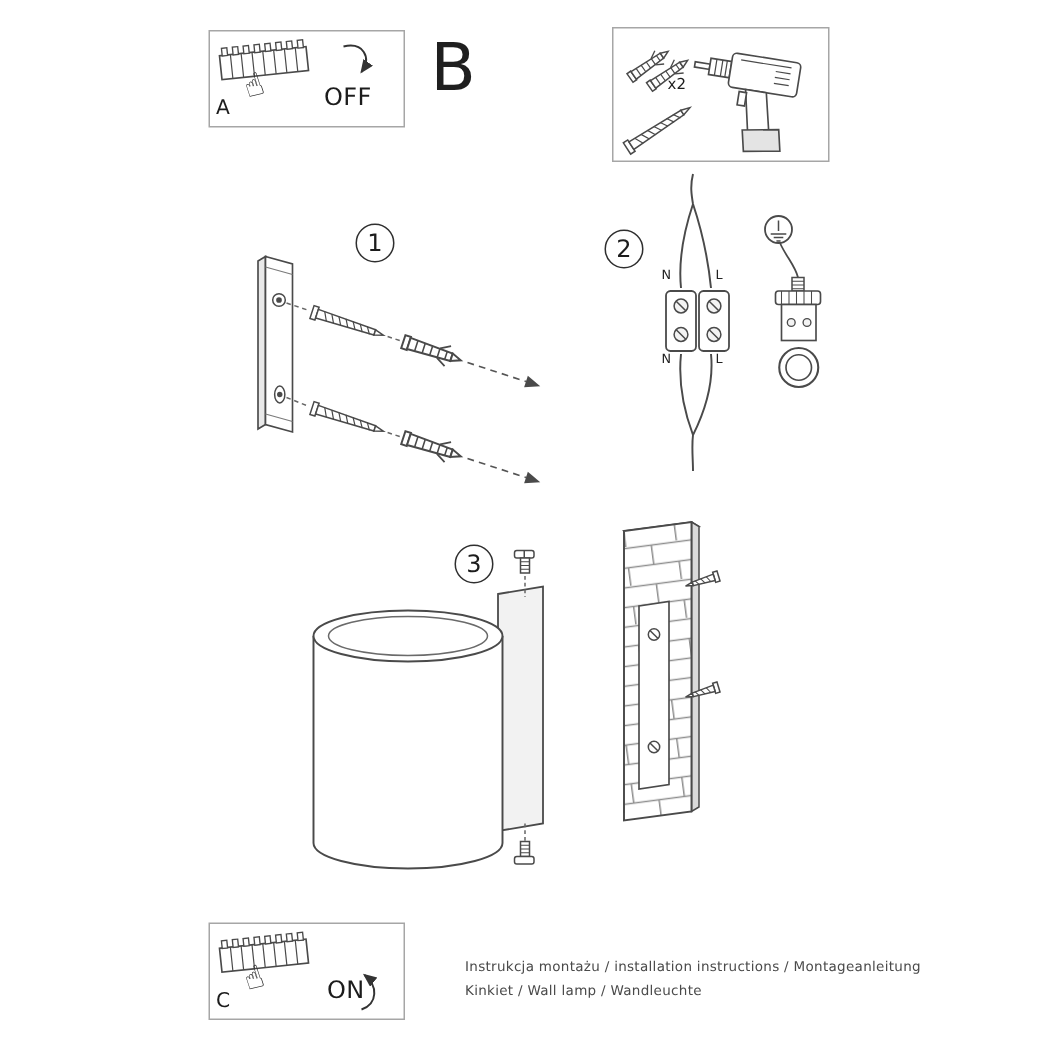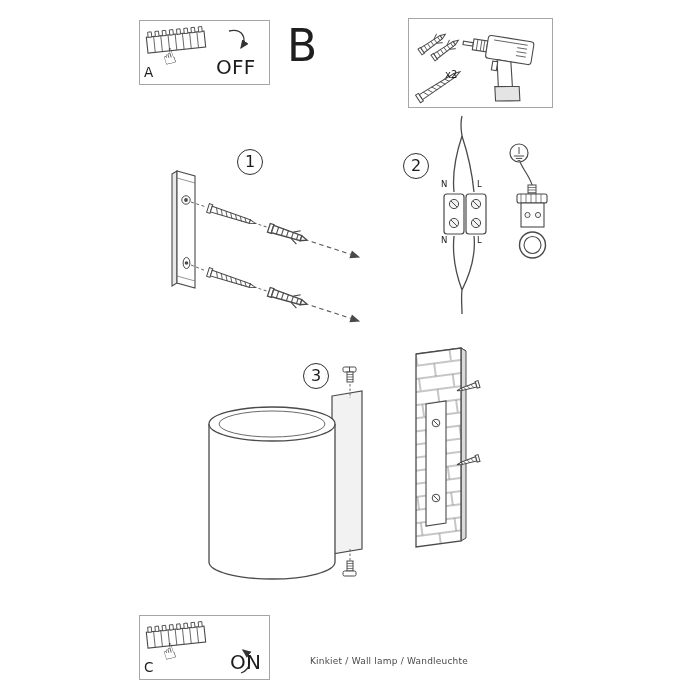--- a/index.html
+++ b/index.html
@@ -8,25 +8,25 @@
         font-family:"DejaVu Sans","Liberation Sans",sans-serif;color:#1c1c1c}
   .box{position:absolute;border:1px solid #a6a6a6;background:#fff;z-index:1}
   .box-a{left:139px;top:20px;width:131px;height:65px}
   .box-tools{left:408px;top:18px;width:145px;height:90px}
   .box-c{left:139px;top:615px;width:131px;height:65px}
   .art{position:absolute;left:0;top:0;z-index:2;pointer-events:none}
   .t{position:absolute;z-index:3;line-height:1;white-space:nowrap}
   .corner{font-size:13.5px}
   .c-a{left:144px;top:66px}
   .c-c{left:144px;top:661px}
-  .action{font-size:20px;letter-spacing:.3px}
+  .action{font-size:16px;letter-spacing:.3px}
   .a-off{left:216px;top:57px}
-  .a-on{left:230px;top:652px}
+  .a-on{left:218px;top:652px}
   .big-b{left:287px;top:24px;font-size:44px;color:#1f1f1f}
-  .count{left:445px;top:70px;font-size:10px}
+  .count{left:445px;top:52px;font-size:10px}
   .numcircle{width:26px;height:26px;border:1.5px solid #2f2f2f;border-radius:50%;
              display:flex;align-items:center;justify-content:center;font-size:16px;background:#fff}
   .n1{left:237px;top:149px}
   .n2{left:403px;top:153px}
   .n3{left:303px;top:363px}
   .wirelabel{font-size:8.5px;color:#222}
   .wl-tn{left:441px;top:180px}.wl-tl{left:477px;top:180px}
   .wl-bn{left:441px;top:236px}.wl-bl{left:477px;top:236px}
   .hand{font-size:21px;color:#222;transform:rotate(-18deg)}
   .h-a{left:163px;top:47px}
@@ -218,14 +218,15 @@
 
   <span class="t wirelabel wl-tn">N</span>
   <span class="t wirelabel wl-tl">L</span>
   <span class="t wirelabel wl-bn">N</span>
   <span class="t wirelabel wl-bl">L</span>
 
   <span class="t corner c-c">C</span>
   <span class="t action a-on">ON</span>
   <span class="t hand h-c">☝</span>
 
+  <span class="t footer f1">Instrukcja montażu / installation instructions / Montageanleitung</span>
   <span class="t footer f2">Kinkiet / Wall lamp / Wandleuchte</span>
 </div>
 
 </body></html>

